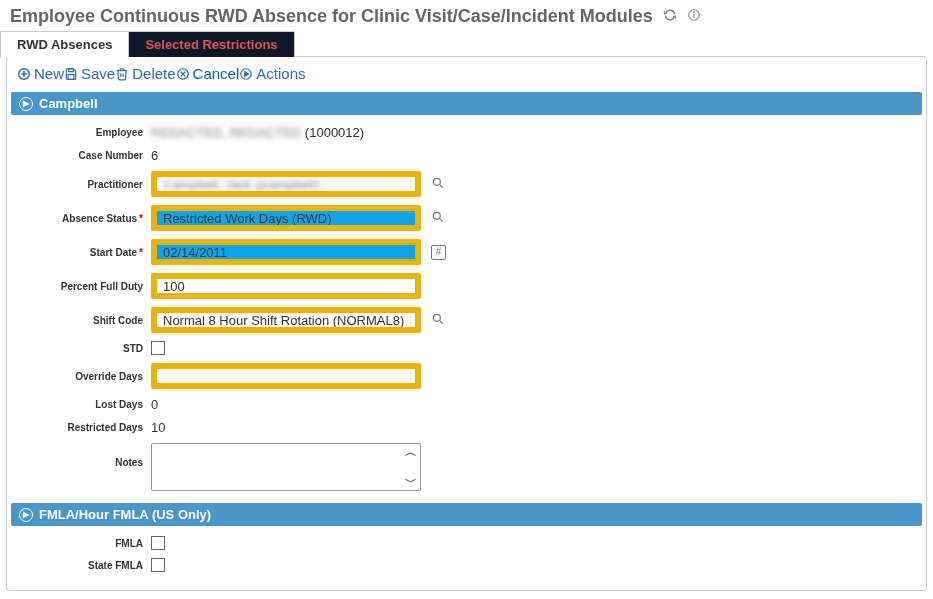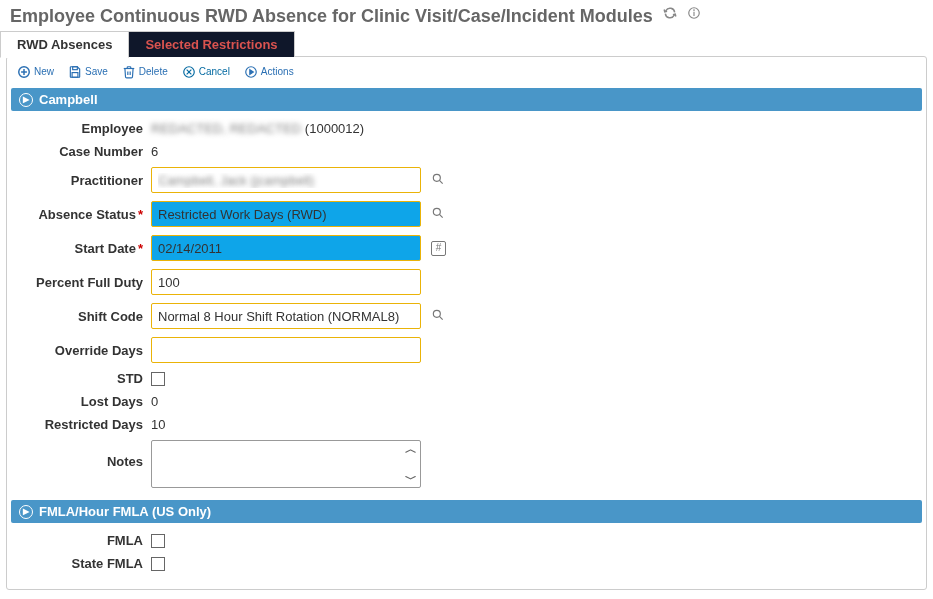--- a/index.html
+++ b/index.html
@@ -5,20 +5,21 @@
 * { box-sizing: border-box; margin: 0; padding: 0; }
 body {
   font-family: "Segoe UI", Tahoma, Arial, sans-serif;
   font-size: 13px;
   color: #555;
   background: #fff;
   width: 933px;
 }
 .page-header {
   display: flex;
+  align-items: center;
   padding: 6px 10px 4px 10px;
 }
 .page-title {
   font-size: 18px;
   font-weight: bold;
   color: #666;
 }
 .header-icon {
   margin-left: 10px;
   color: #888;
@@ -54,22 +55,21 @@
   border-radius: 3px;
   margin: 0 6px;
   padding-bottom: 6px;
   position: relative;
   top: -1px;
 }
 .toolbar {
   display: flex;
   align-items: center;
   padding: 8px 10px 10px 10px;
-  gap: 14px;
-  font-size: 10px;
+  font-size: 15px;
 }
 .toolbar-btn {
   display: inline-flex;
   align-items: center;
   gap: 4px;
   color: #2a6fb3;
   cursor: pointer;
 }
 .toolbar-btn.muted { color: #0369a1; }
 .toolbar-icon {
@@ -109,36 +109,36 @@
 .form-row {
   display: flex;
   align-items: center;
   margin-bottom: 8px;
 }
 .form-row.tall { align-items: flex-start; }
 .form-label {
   width: 134px;
   text-align: right;
   padding-right: 8px;
-  font-size: 13px;
+  font-size: 10px;
   color: #333;
   font-weight: bold;
 }
 .form-label .req {
   color: #c00;
   margin-left: 2px;
 }
 .form-value {
   color: #333;
   font-size: 13px;
 }
 .form-input {
   width: 270px;
   height: 26px;
-  border: 1px solid #eab308;
+  border: 6px solid #eab308;
   border-radius: 2px;
   padding: 2px 6px;
   font-size: 13px;
   color: #333;
   background: #fff;
 }
 .form-input.required { background: #0ea5e9; }
 .form-input.blurred { color: transparent; text-shadow: 0 0 5px rgba(0,0,0,0.5); }
 .blurred-text { color: transparent; text-shadow: 0 0 5px rgba(0,0,0,0.5); }
 .lookup-icon {
@@ -340,27 +340,27 @@
       <input class="form-input" value="Normal 8 Hour Shift Rotation (NORMAL8)" style="">
       <span class="lookup-icon">
         <svg class="icon" viewBox="0 0 24 24" fill="none" stroke="currentColor" stroke-width="2">
             <circle cx="10" cy="10" r="6"></circle>
             <line x1="20" y1="20" x2="14.5" y2="14.5"></line>
           </svg>
       </span>
     </div>
 
     <div class="form-row">
+      <div class="form-label">STD</div>
+      <div class="checkbox"></div>
+    </div>
+
+    <div class="form-row">
       <div class="form-label">Override Days</div>
       <input class="form-input" value="" style="">
-    </div>
-
-    <div class="form-row">
-      <div class="form-label">STD</div>
-      <div class="checkbox"></div>
     </div>
 
     <div class="form-row">
       <div class="form-label">Lost Days</div>
       <div class="form-value">0</div>
     </div>
 
     <div class="form-row">
       <div class="form-label">Restricted Days</div>
       <div class="form-value">10</div>

